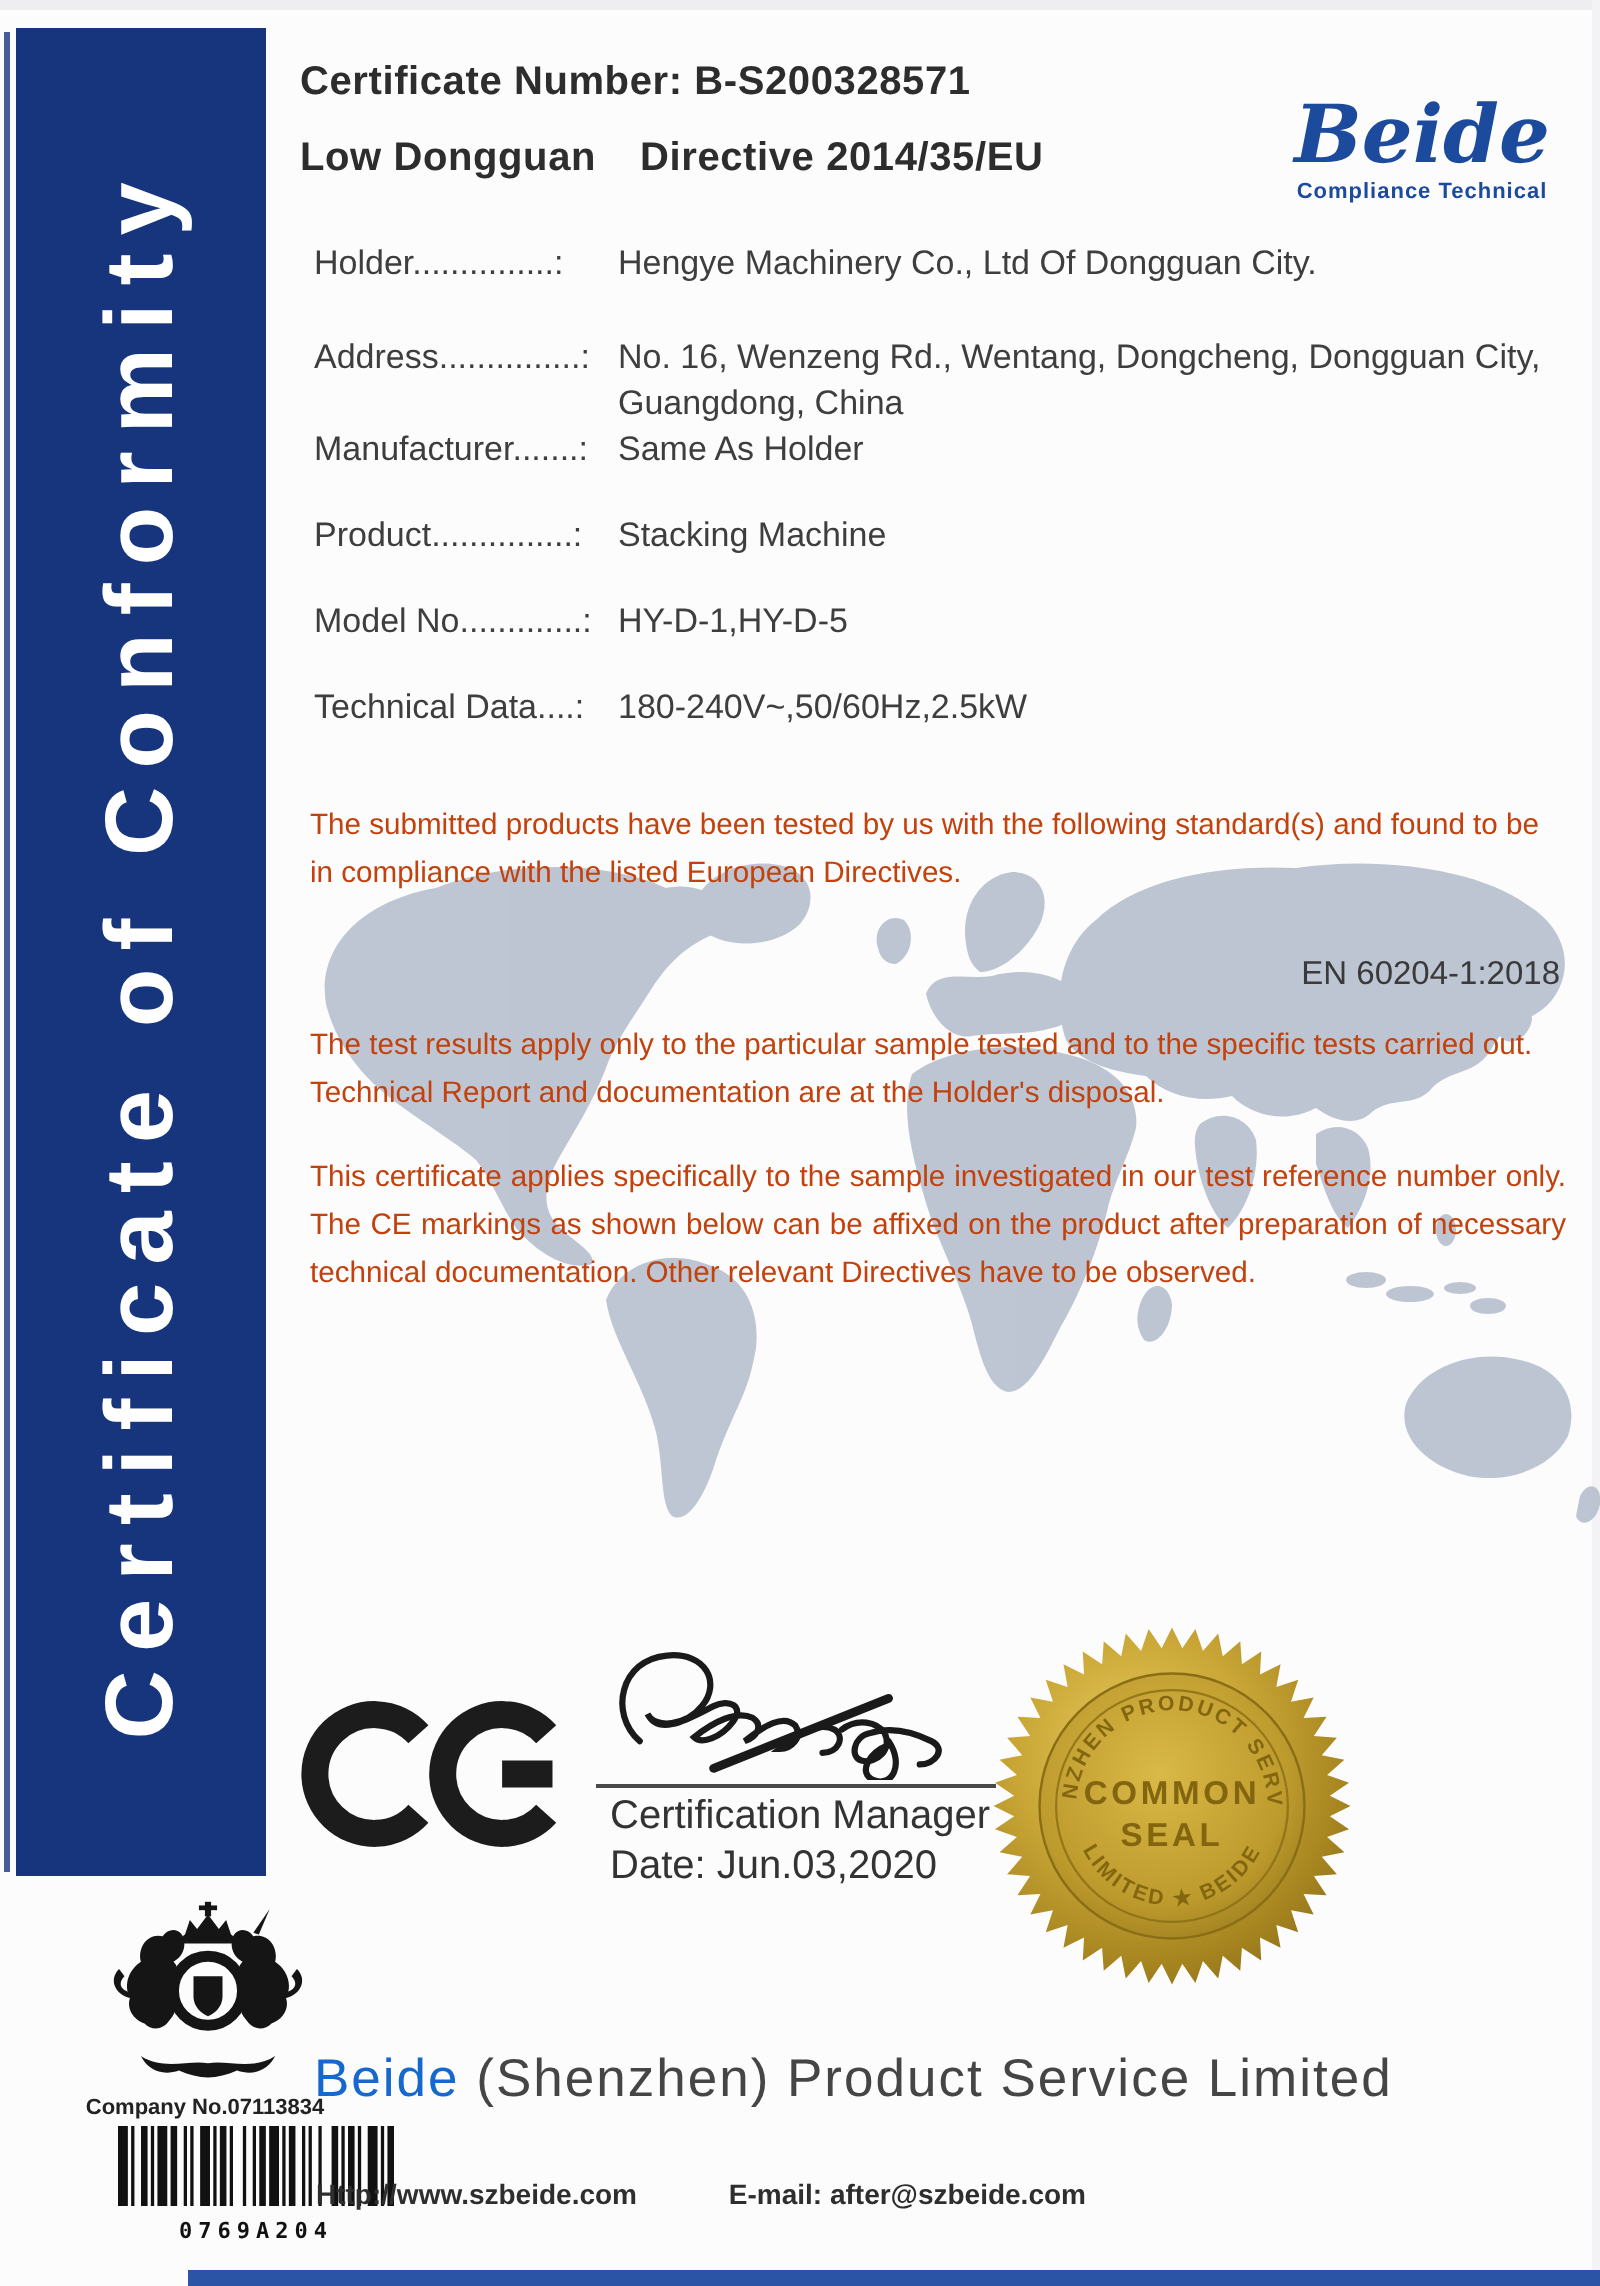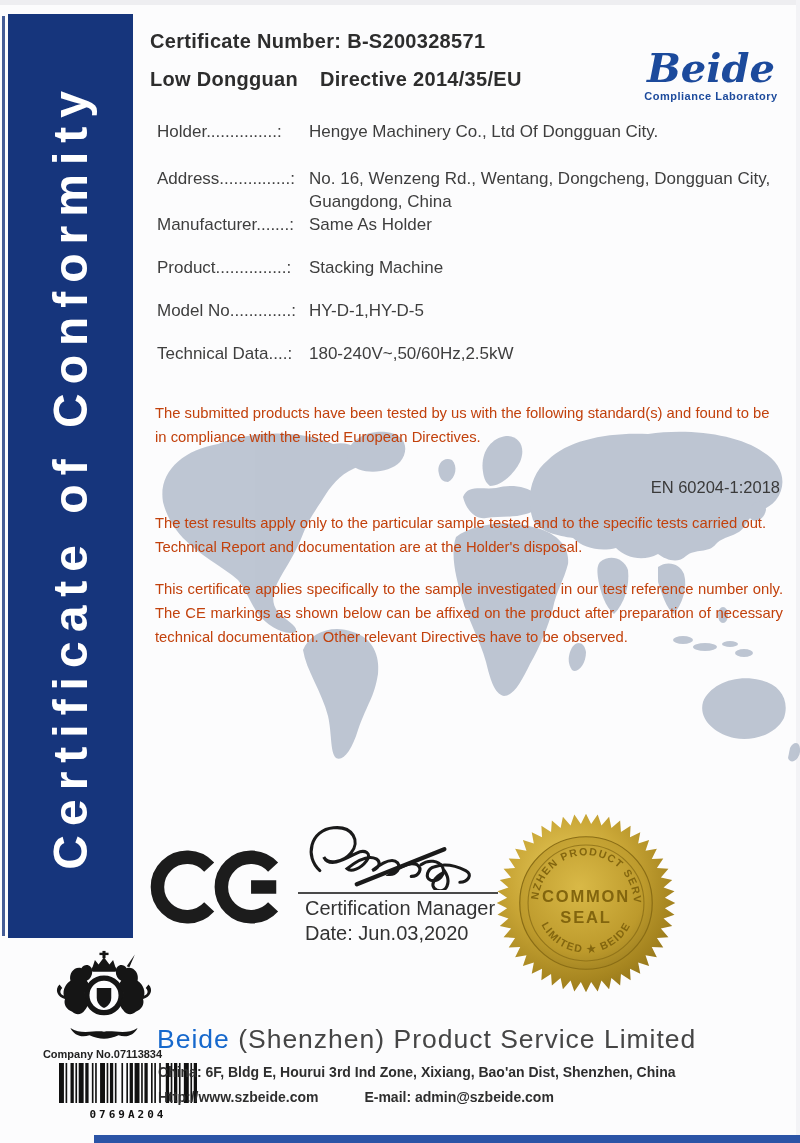--- a/index.html
+++ b/index.html
@@ -74,21 +74,21 @@
     <div class="band-title">Certificate of Conformity</div>
   </div>
 
   <div class="cert-no">Certificate Number: B-S200328571</div>
   <div class="directive">
     <span>Low Dongguan</span><span class="gap"></span><span>Directive 2014/35/EU</span>
   </div>
 
   <div class="logo">
     <div class="logo-name">Beide</div>
-    <div class="logo-sub">Compliance Laboratory</div>
+    <div class="logo-sub">Compliance Technical</div>
   </div>
 
   <div class="fields">
     <div class="frow mb1">
       <span class="lab">Holder...............:</span>
       <span class="val">Hengye Machinery Co., Ltd Of Dongguan City.</span>
     </div>
     <div class="frow mb2">
       <span class="lab">Address...............:</span>
       <span class="val">No. 16, Wenzeng Rd., Wentang, Dongcheng, Dongguan City, Guangdong, China</span>
@@ -239,20 +239,19 @@
           <rect x="131.43" y="0" width="1.64" height="40" fill="#111"></rect>
           <rect x="134.71" y="0" width="3.29" height="40" fill="#111"></rect>
         </g>
     </svg>
     <div class="barcode-text">0769A204</div>
   </div>
 
   <div class="company-name">
     <span class="blue">Beide</span><span> (Shenzhen) Product Service Limited</span>
   </div>
-  <div class="f-address">China: 6F, Bldg E, Hourui 3rd Ind Zone, Xixiang, Bao'an Dist, Shenzhen, China</div>
   <div class="f-web">
     <span>Http://www.szbeide.com</span>
-    <span class="email">E-mail: admin@szbeide.com</span>
+    <span class="email">E-mail: after@szbeide.com</span>
   </div>
 
   <div class="bottom-bar"></div>
 </div>
 
 </body></html>

